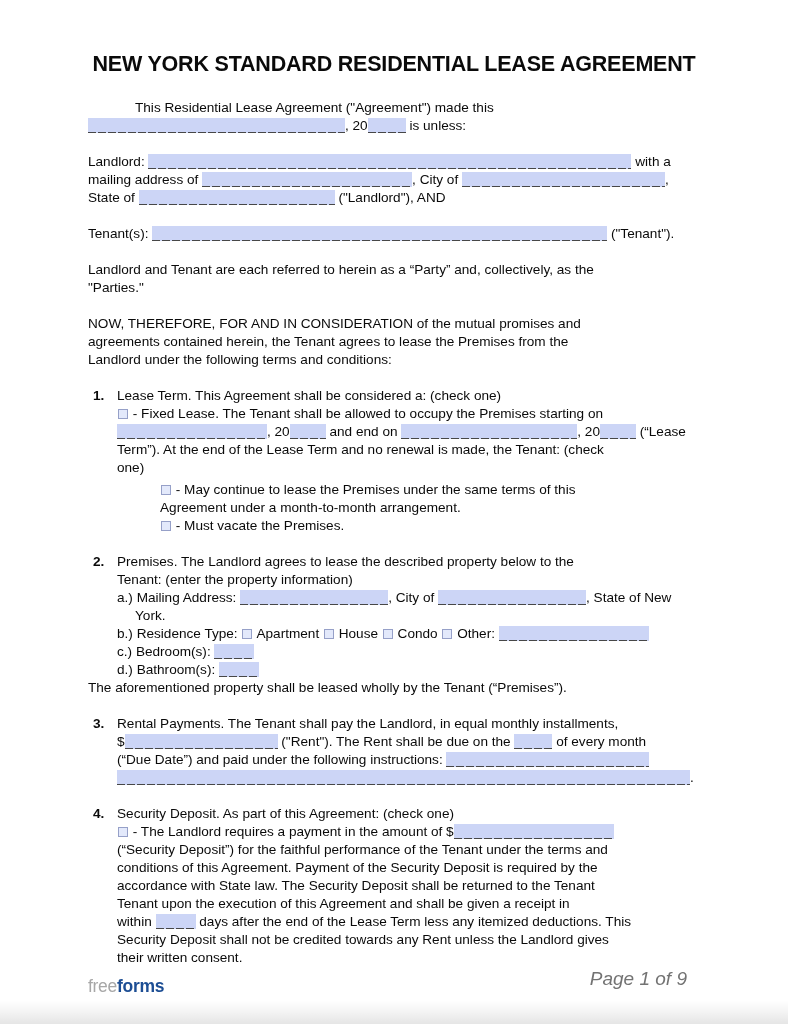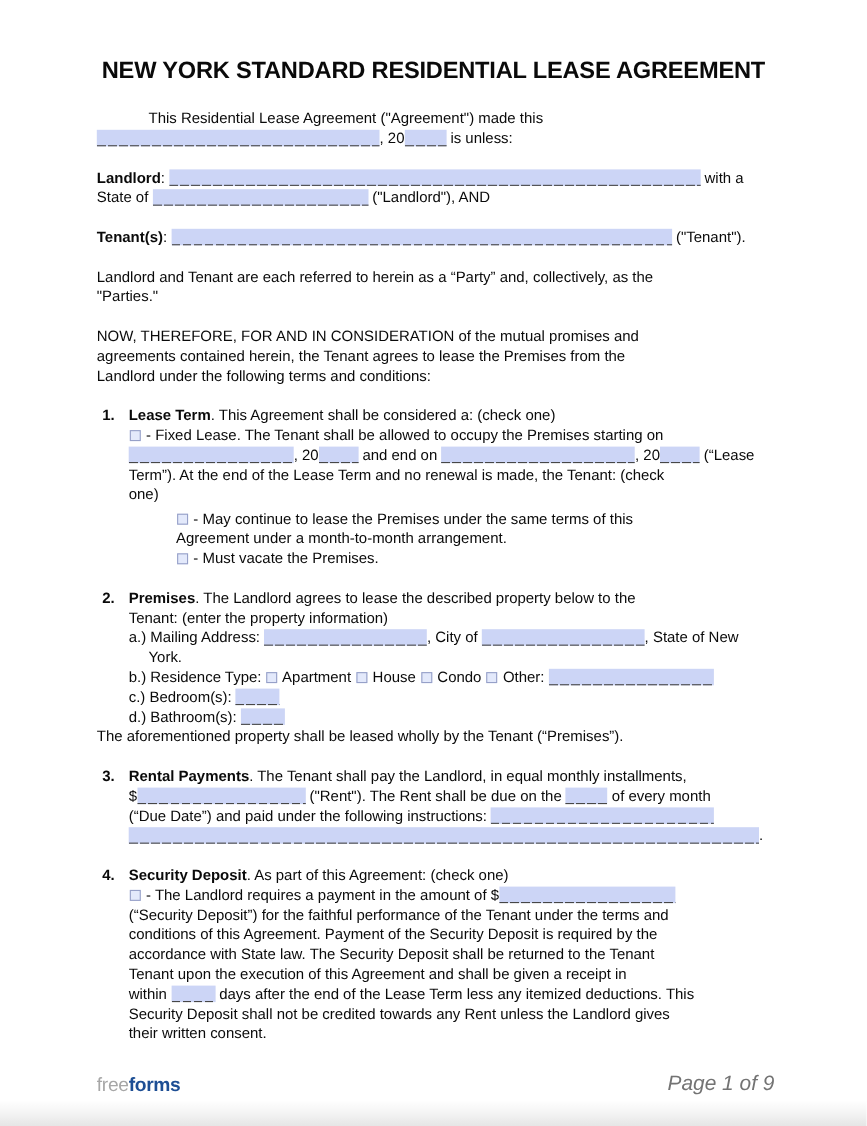--- a/index.html
+++ b/index.html
@@ -13,35 +13,35 @@
   .doc-title {
     text-align:center; font-weight:bold; font-size:21.5px; letter-spacing:-0.2px;
     margin-bottom:22px; white-space:nowrap;
   }
   .block { margin-bottom:18px; }
   .line { line-height:18px; font-size:13.6px; white-space:nowrap; }
   .ind-0 { padding-left:0; }
   .ind-1 { padding-left:29px; }
   .ind-2 { padding-left:72px; }
   .ind-3 { padding-left:47px; }
-  .b { font-weight:bold; }
+  .b { font-weight:normal; }
   .num { display:inline-block; width:24px; margin-left:-24px; font-weight:bold; }
   .field {
     display:inline-block; height:15px; vertical-align:-3px;
     background-color:#ccd5f6;
     background-image:repeating-linear-gradient(90deg,#474747 0 8px,rgba(0,0,0,0) 8px 10px);
     background-size:100% 1.5px; background-position:left bottom; background-repeat:no-repeat;
   }
   .cb {
     display:inline-block; width:10px; height:10px; vertical-align:-1px;
     border:1px solid #96a0c8; background:#e3e9fb; margin:0 1px;
   }
   .footer {
-    position:absolute; left:88px; right:84px; top:968px;
-    display:flex; justify-content:space-between; align-items:flex-end;
+    position:absolute; left:88px; right:101px; top:968px;
+    display:flex; justify-content:space-between; align-items:flex-start;
   }
   .logo { font-size:17.5px; letter-spacing:-0.3px; margin-top:8px; }
   .logo .free { color:#a7a7a7; font-weight:400; }
   .logo .forms { color:#1d4e94; font-weight:700; }
   .page-label { font-size:19px; color:#737373;font-style:italic; }
   .bottom-shade {
     position:absolute; left:0; right:0; bottom:0; height:24px;
     background:linear-gradient(180deg, rgba(0,0,0,0) 0%, rgba(0,0,0,0.035) 40%, rgba(0,0,0,0.10) 100%);
   }
 </style>
@@ -51,20 +51,21 @@
 <div class="page">
   <div class="content">
     <div class="doc-title">NEW YORK STANDARD RESIDENTIAL LEASE AGREEMENT</div>
     <div id="doc-body">
         <div class="block">
           <div class="line ind-3"><span class="t">This Residential Lease Agreement ("Agreement") made this</span></div>
           <div class="line ind-0"><span class="field" style="width: 257px;"></span><span class="t">, 20</span><span class="field" style="width: 38px;"></span><span class="t"> is unless:</span></div>
         </div>
         <div class="block">
           <div class="line ind-0"><span class="b">Landlord</span><span class="t">: </span><span class="field" style="width: 483px;"></span><span class="t"> with a</span></div>
+          <div class="line ind-0"><span class="t">mailing address of </span><span class="field" style="width: 210px;"></span><span class="t">, City of </span><span class="field" style="width: 203px;"></span><span class="t">,</span></div>
           <div class="line ind-0"><span class="t">State of </span><span class="field" style="width: 196px;"></span><span class="t"> ("Landlord"), AND</span></div>
         </div>
         <div class="block">
           <div class="line ind-0"><span class="b">Tenant(s)</span><span class="t">: </span><span class="field" style="width: 455px;"></span><span class="t"> ("Tenant").</span></div>
         </div>
         <div class="block">
           <div class="line ind-0"><span class="t">Landlord and Tenant are each referred to herein as a “Party” and, collectively, as the</span></div>
           <div class="line ind-0"><span class="t">"Parties."</span></div>
         </div>
         <div class="block">

